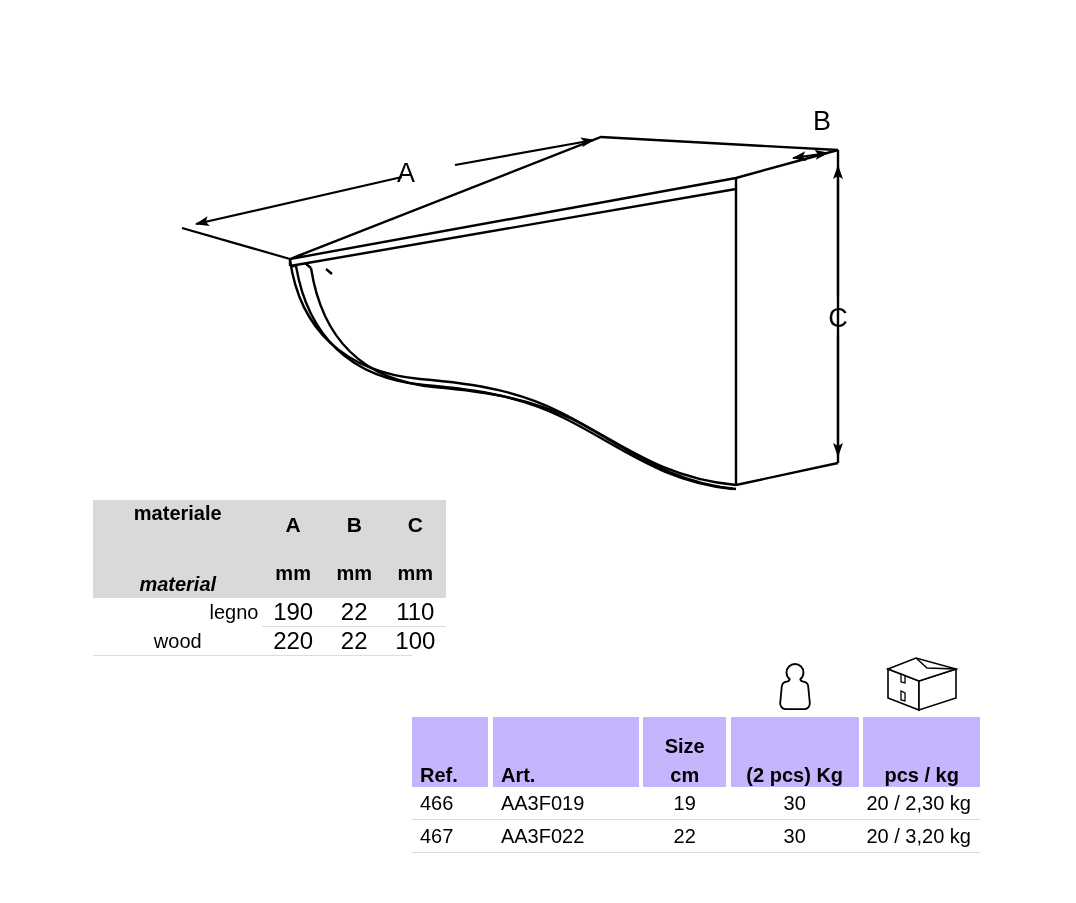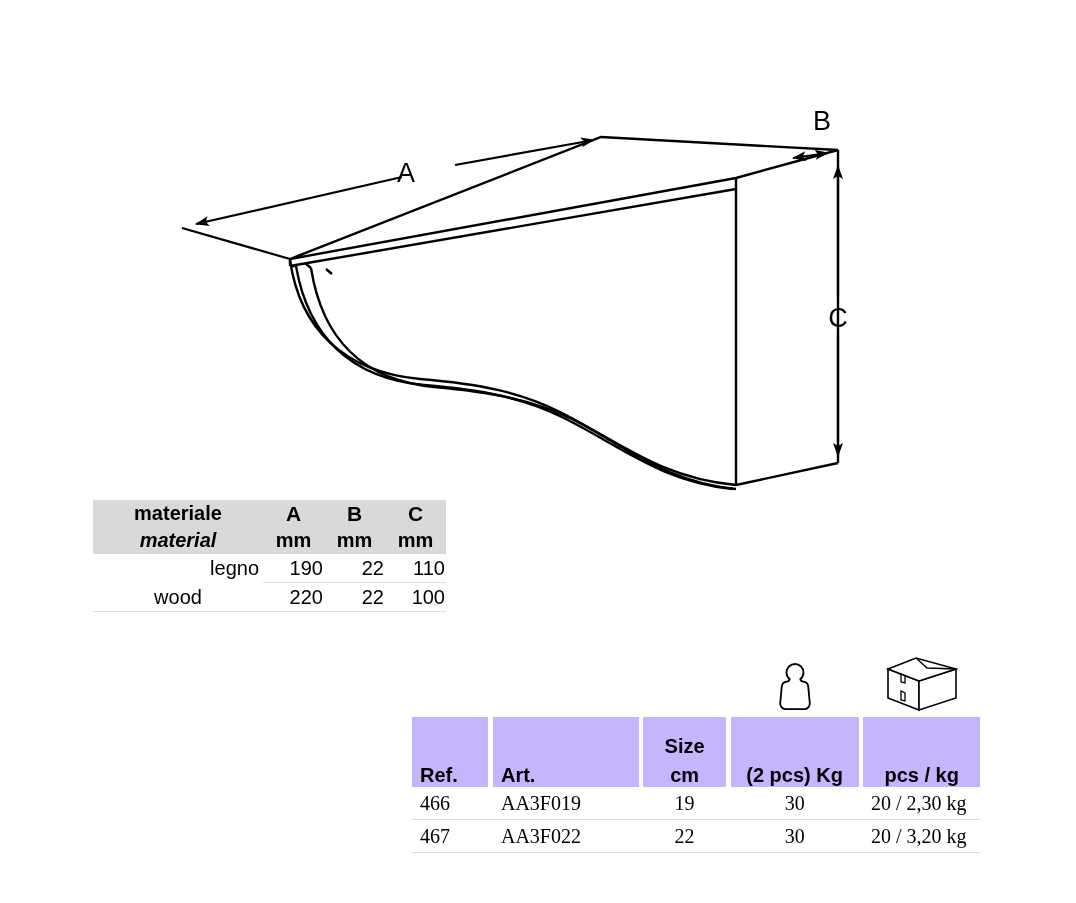--- a/index.html
+++ b/index.html
@@ -63,20 +63,21 @@
     font-weight: bold;
     text-align: center;
     line-height: 27px;
   }
   #material-table .mat-en {
     font-size: 20px;
     font-weight: bold;
     font-style: italic;
     text-align: center;
     line-height: 27px;
+    margin-top: 44px;
   }
   #material-table .col-letter {
     font-size: 21px;
     font-weight: bold;
     line-height: 27px;
   }
   #material-table .col-unit {
     font-size: 20px;
     font-weight: bold;
     line-height: 27px;
@@ -87,22 +88,22 @@
     padding: 0 4px;
     line-height: 26px;
   }
   #material-table .body-name-en {
     font-size: 20px;
     text-align: center;
     padding: 0 4px;
     line-height: 26px;
   }
   #material-table .body-val {
-    font-size: 20px;
-    text-align: right;
+    font-size: 24px;
+    text-align: center;
     line-height: 26px;
     width: 61px;
   }
   #material-table .rowline td.body-val,
   #material-table .rowline td.divline {
     border-top: 1px solid #dcdcdc;
   }
   #material-table tr.last-row td {
     border-bottom: 1px solid #dcdcdc;
   }
@@ -137,21 +138,20 @@
   }
   #ref-table .hdr-top {
     display: block;
     padding-bottom: 6px;
   }
   #ref-table .gap { width: 5px; background: #ffffff; }
   #ref-table .cell {
     font-size: 20px;
     height: 32px;
     vertical-align: middle;
-    font-family: Liberation Serif, serif;
   }
   #ref-table .cell-left {
     text-align: left;
     padding-left: 8px;
   }
   #ref-table .cell-center { text-align: center; }
   #ref-table .cell-right {
     text-align: center;
     padding-right: 6px;
   }

